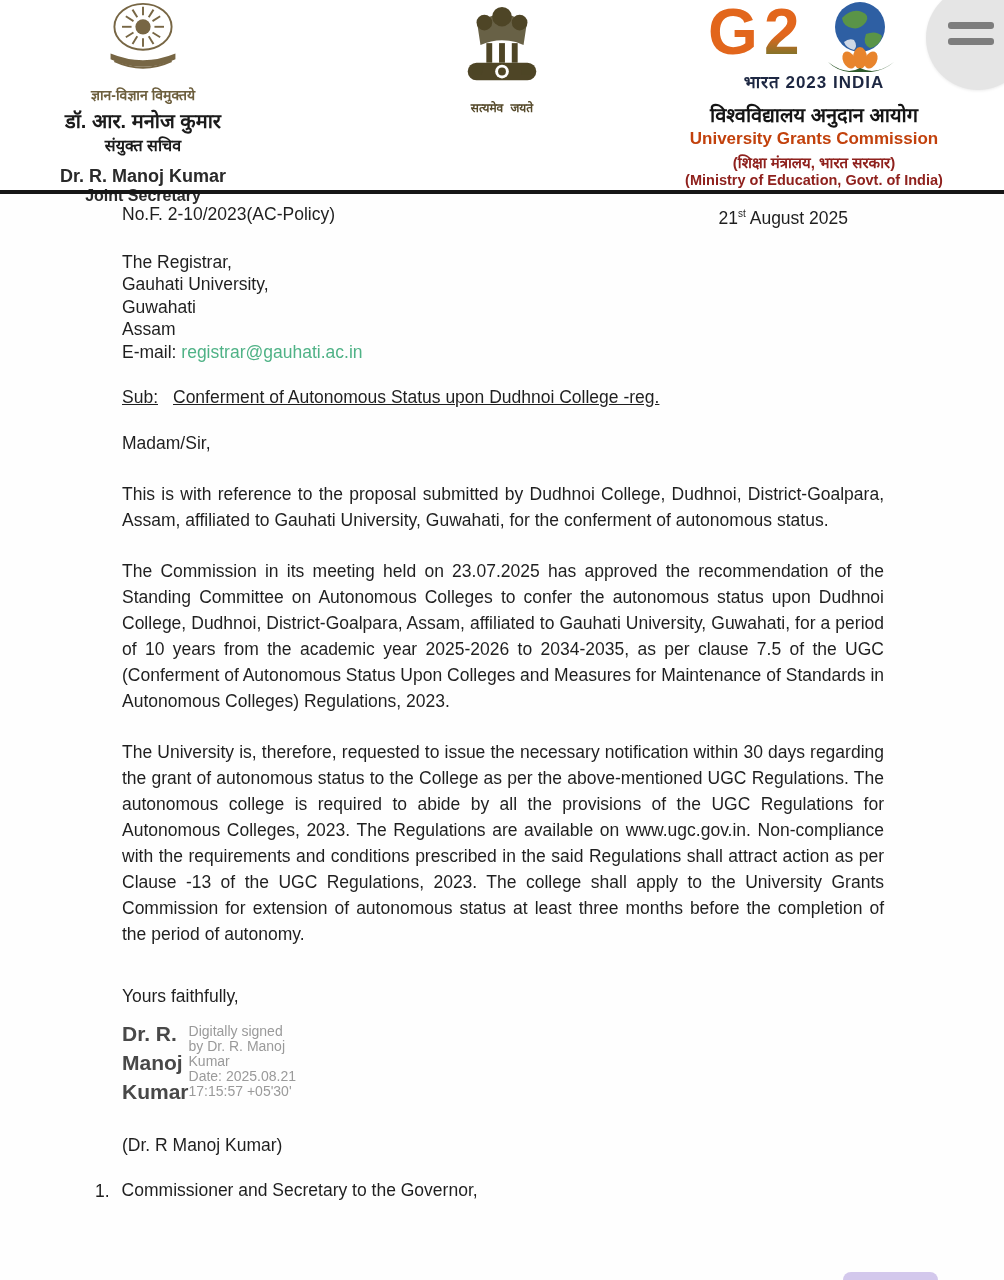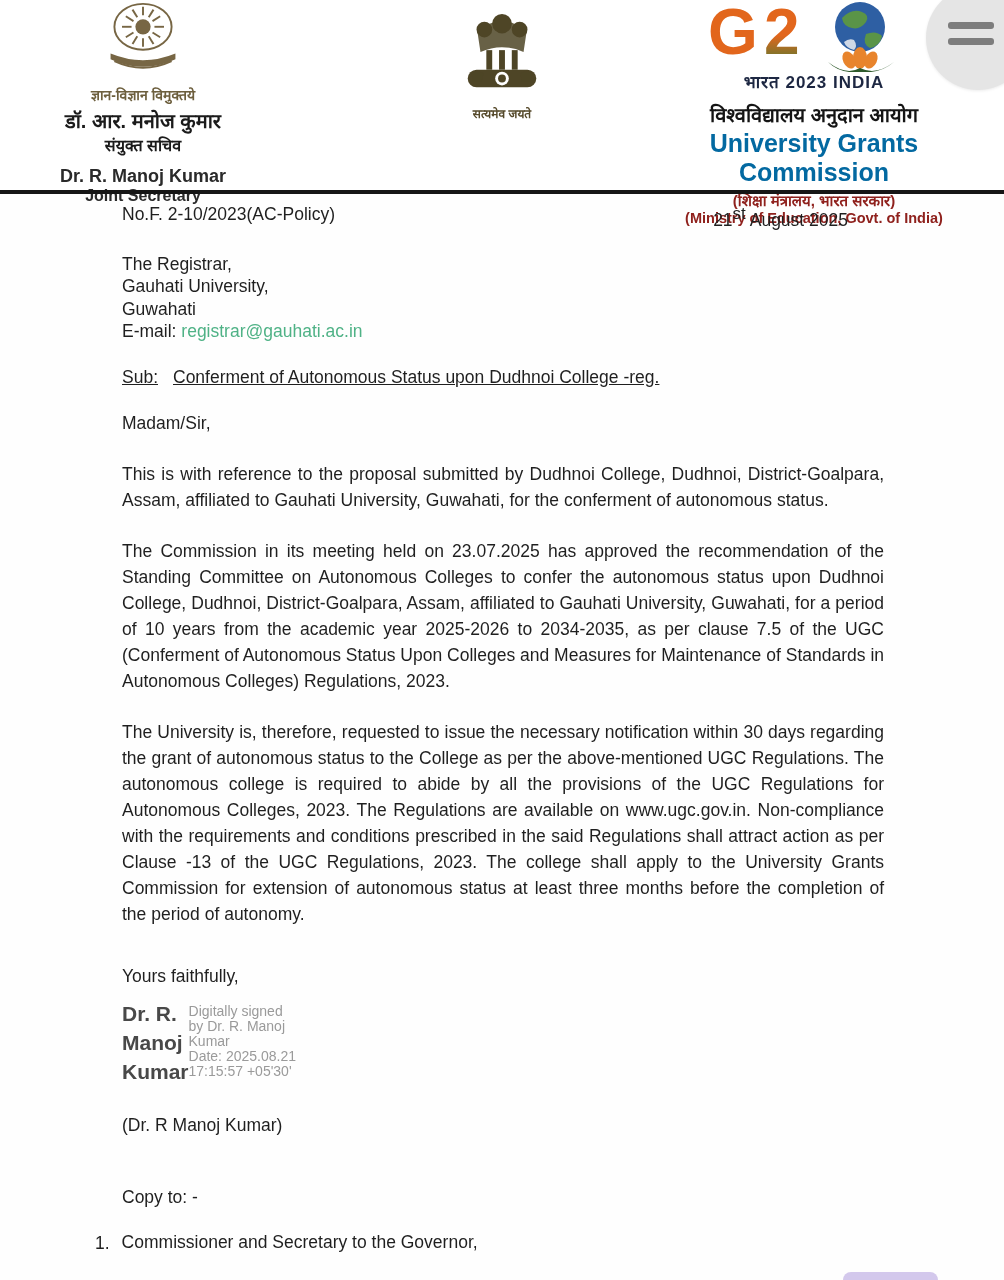--- a/index.html
+++ b/index.html
@@ -6,37 +6,37 @@
   .page{position:relative;width:1004px;height:1280px;background:#fefefe;overflow:hidden;
         font-family:"Liberation Sans",sans-serif;color:#1f1f1f;}
   
   .letterhead{position:absolute;top:0;left:0;width:100%;height:190px;background:#fff;}
   .lh-left{position:absolute;left:26px;top:2px;width:234px;text-align:center;}
   .lh-motto{font-size:14px;font-weight:bold;color:#6d5f3e;margin-top:-3px;}
   .lh-name-hi{font-size:20px;font-weight:bold;color:#1b1b1b;margin-top:3px;}
   .lh-desig-hi{font-size:16px;font-weight:bold;color:#1b1b1b;}
   .lh-name-en{font-size:18px;font-weight:bold;color:#2a2a2a;margin-top:10px;}
   .lh-desig-en{font-size:16px;font-weight:bold;color:#2a2a2a;}
-  .lh-center{position:absolute;left:382px;top:9px;width:240px;text-align:center;}
+  .lh-center{position:absolute;left:382px;top:2px;width:240px;text-align:center;font-family:Liberation Mono, monospace;}
   .emblem-caption{font-size:12px;font-weight:bold;color:#55492a;margin-top:-2px;}
   .lh-right{position:absolute;right:34px;top:0px;width:312px;text-align:center;}
   .g20-caption{font-size:17px;font-weight:bold;color:#1d2742;margin-top:-6px;letter-spacing:1px;}
   .org-hi{font-size:20px;font-weight:bold;color:#141414;margin-top:8px;}
-  .org-en{font-size:25px;font-weight:bold;color:#0369a1;margin-top:1px;}
+  .org-en{font-size:17px;font-weight:bold;color:#c2410c;margin-top:1px;}
   .ministry-hi{font-size:15px;font-weight:bold;color:#8f211d;margin-top:3px;}
   .ministry-en{font-size:14.5px;font-weight:bold;color:#8f211d;}
   .menu-fab{position:absolute;top:-14px;right:-26px;width:104px;height:104px;border-radius:50%;
             background:#e5e5e5;box-shadow:0 1px 3px rgba(0,0,0,.08);cursor:pointer;}
   .menu-fab .bar{position:absolute;left:22px;width:46px;height:7px;border-radius:3px;background:#7d7d7d;}
   .menu-fab .bar1{top:36px;} .menu-fab .bar2{top:52px;}
   .rule{position:absolute;top:190px;left:0;width:100%;height:4px;background:#161616;}
   
   .letter{position:absolute;top:194px;left:122px;width:762px;font-size:17.5px;line-height:26px;}
   .ref-row{display:flex;justify-content:space-between;margin-top:7px;padding-right:36px;}
-  .date sup{font-size:17px;}
+  .date sup{font-size:10px;}
   .addr{margin-top:20px;}
   .addr .line{line-height:22.5px;}
   .email-line{line-height:22.5px;}
   a.email{color:#4fb286;text-decoration:none;}
   .subject{margin-top:21px;display:flex;gap:15px;text-decoration:underline;}
   .salutation{margin-top:20px;}
   .letter p{text-align:justify;margin:25px 0 0 0;}
   .closing{margin-top:36px;}
   .sig-block{margin-top:10px;display:flex;align-items:flex-start;}
   .sig-name{font-size:21px;line-height:29px;font-weight:bold;color:#484848;}
@@ -153,20 +153,21 @@
 
     <div class="ref-row">
       <span>No.F. 2-10/2023(AC-Policy)</span>
       <span class="date"><span>21</span><sup>st</sup><span> August 2025</span></span>
     </div>
 
     <div class="addr">
       <div class="line">The Registrar,</div>
       <div class="line">Gauhati University,</div>
       <div class="line">Guwahati</div>
+      <div class="line">Assam</div>
       <div class="email-line">
         <span>E-mail:</span>
         <a class="email" href="#">registrar@gauhati.ac.in</a>
       </div>
     </div>
 
     <div class="subject">
       <span>Sub:</span>
       <span>Conferment of Autonomous Status upon Dudhnoi College -reg.</span>
     </div>
@@ -189,21 +190,20 @@
         <div>Digitally signed</div>
         <div>by Dr. R. Manoj</div>
         <div>Kumar</div>
         <div>Date: 2025.08.21</div>
         <div>17:15:57 +05'30'</div>
       </div>
     </div>
 
     <div class="signatory">(Dr. R Manoj Kumar)</div>
 
-    <div class="copy-label">Copy to: -</div>
 
     <div class="copy-item">
       <span>1.</span>
       <div class="copy-lines">
         <div class="line">Commissioner and Secretary to the Governor,</div>
 
       </div>
     </div>
   </main>
 

